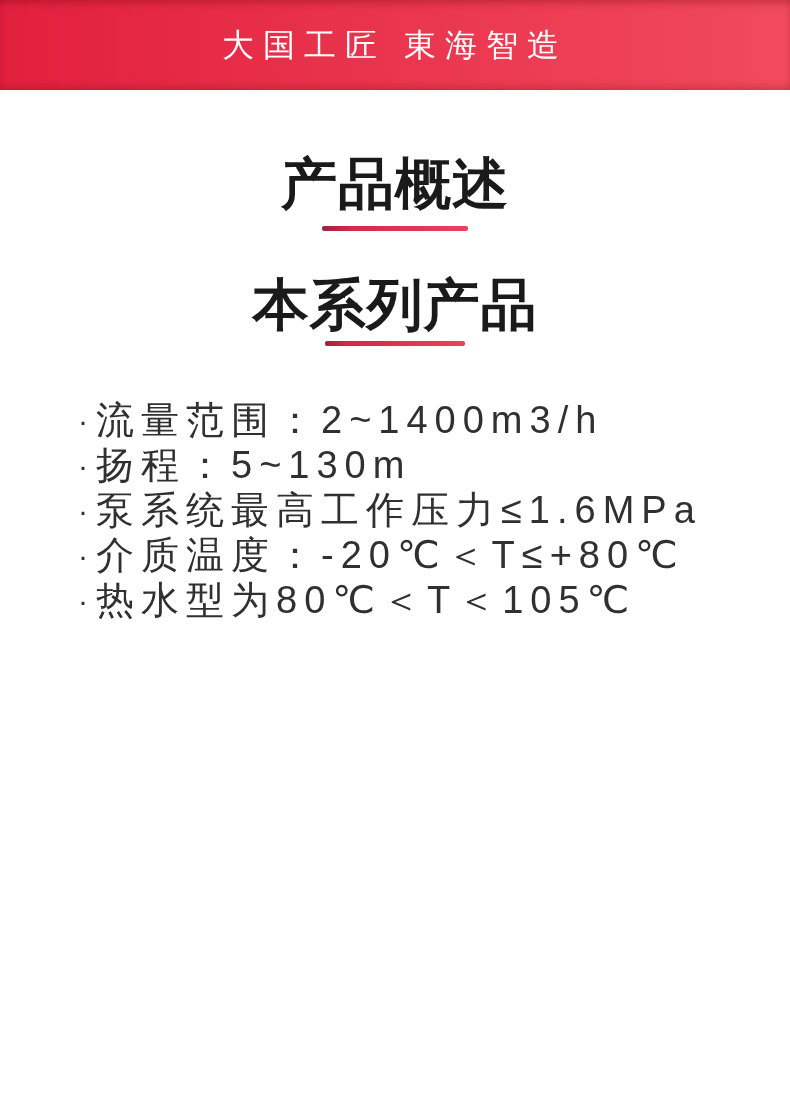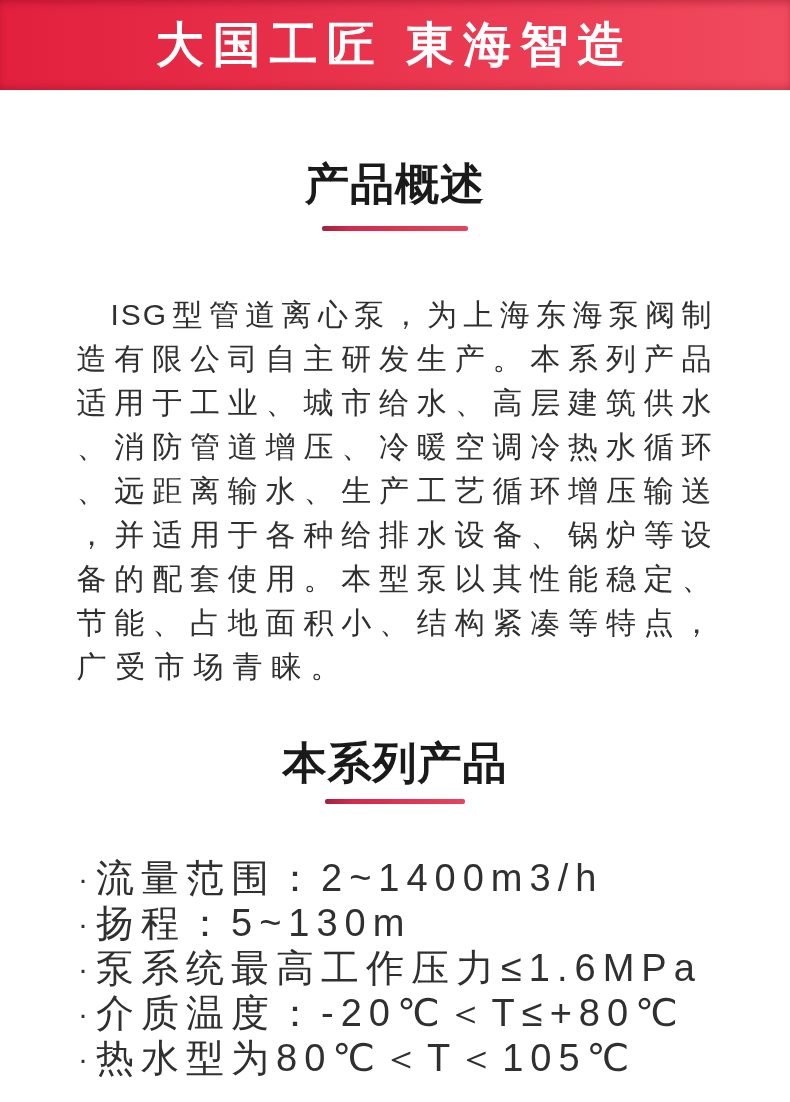--- a/index.html
+++ b/index.html
@@ -34,32 +34,32 @@
     height: 90px;
     background: linear-gradient(90deg, var(--banner-red-left) 0%, var(--banner-red-right) 100%);
     box-shadow: inset 0 6px 8px -4px rgba(110, 0, 20, 0.40),
                 inset 0 -6px 8px -4px rgba(110, 0, 20, 0.30);
     display: flex;
     align-items: center;
     justify-content: center;
   }
   .banner-title {
     color: var(--banner-text);
-    font-size: 48px;
-    font-weight: 700;
+    font-size: 32px;
+    font-weight: 400;
     letter-spacing: 9px;
     white-space: pre;
     line-height: 1;
   }
 
   
   .section-overview { padding-top: 66px; }
   .section-conditions { padding-top: 46px; }
   .section-title {
-    font-size: 44px;
+    font-size: 56px;
     line-height: 56px;
     font-weight: 700;
     color: var(--heading-text);
     text-align: center;
     letter-spacing: 1px;
   }
   .title-underline {
     height: 5px;
     margin: 12px auto 0;
     border-radius: 2px;
@@ -125,31 +125,20 @@
 <div class="page">
 
   <header class="banner">
     <h1 class="banner-title">大国工匠 東海智造</h1>
   </header>
 
   <section class="section-overview">
     <h2 class="section-title">产品概述</h2>
     <div class="title-underline underline-overview"></div>
 
-    <div class="paragraph">
-      <p class="para-line first">ISG型管道离心泵，为上海东海泵阀制</p>
-      <p class="para-line">造有限公司自主研发生产。本系列产品</p>
-      <p class="para-line">适用于工业、城市给水、高层建筑供水</p>
-      <p class="para-line">、消防管道增压、冷暖空调冷热水循环</p>
-      <p class="para-line">、远距离输水、生产工艺循环增压输送</p>
-      <p class="para-line">，并适用于各种给排水设备、锅炉等设</p>
-      <p class="para-line">备的配套使用。本型泵以其性能稳定、</p>
-      <p class="para-line">节能、占地面积小、结构紧凑等特点，</p>
-      <p class="para-line last">广受市场青睐。</p>
-    </div>
   </section>
 
   <section class="section-conditions">
     <h2 class="section-title">本系列产品</h2>
     <div class="title-underline underline-conditions"></div>
 
     <ul class="spec-list">
       <li class="spec-item">
         <span class="bullet">·</span>
         <span class="spec-text">流量范围：2~1400m3/h</span>

